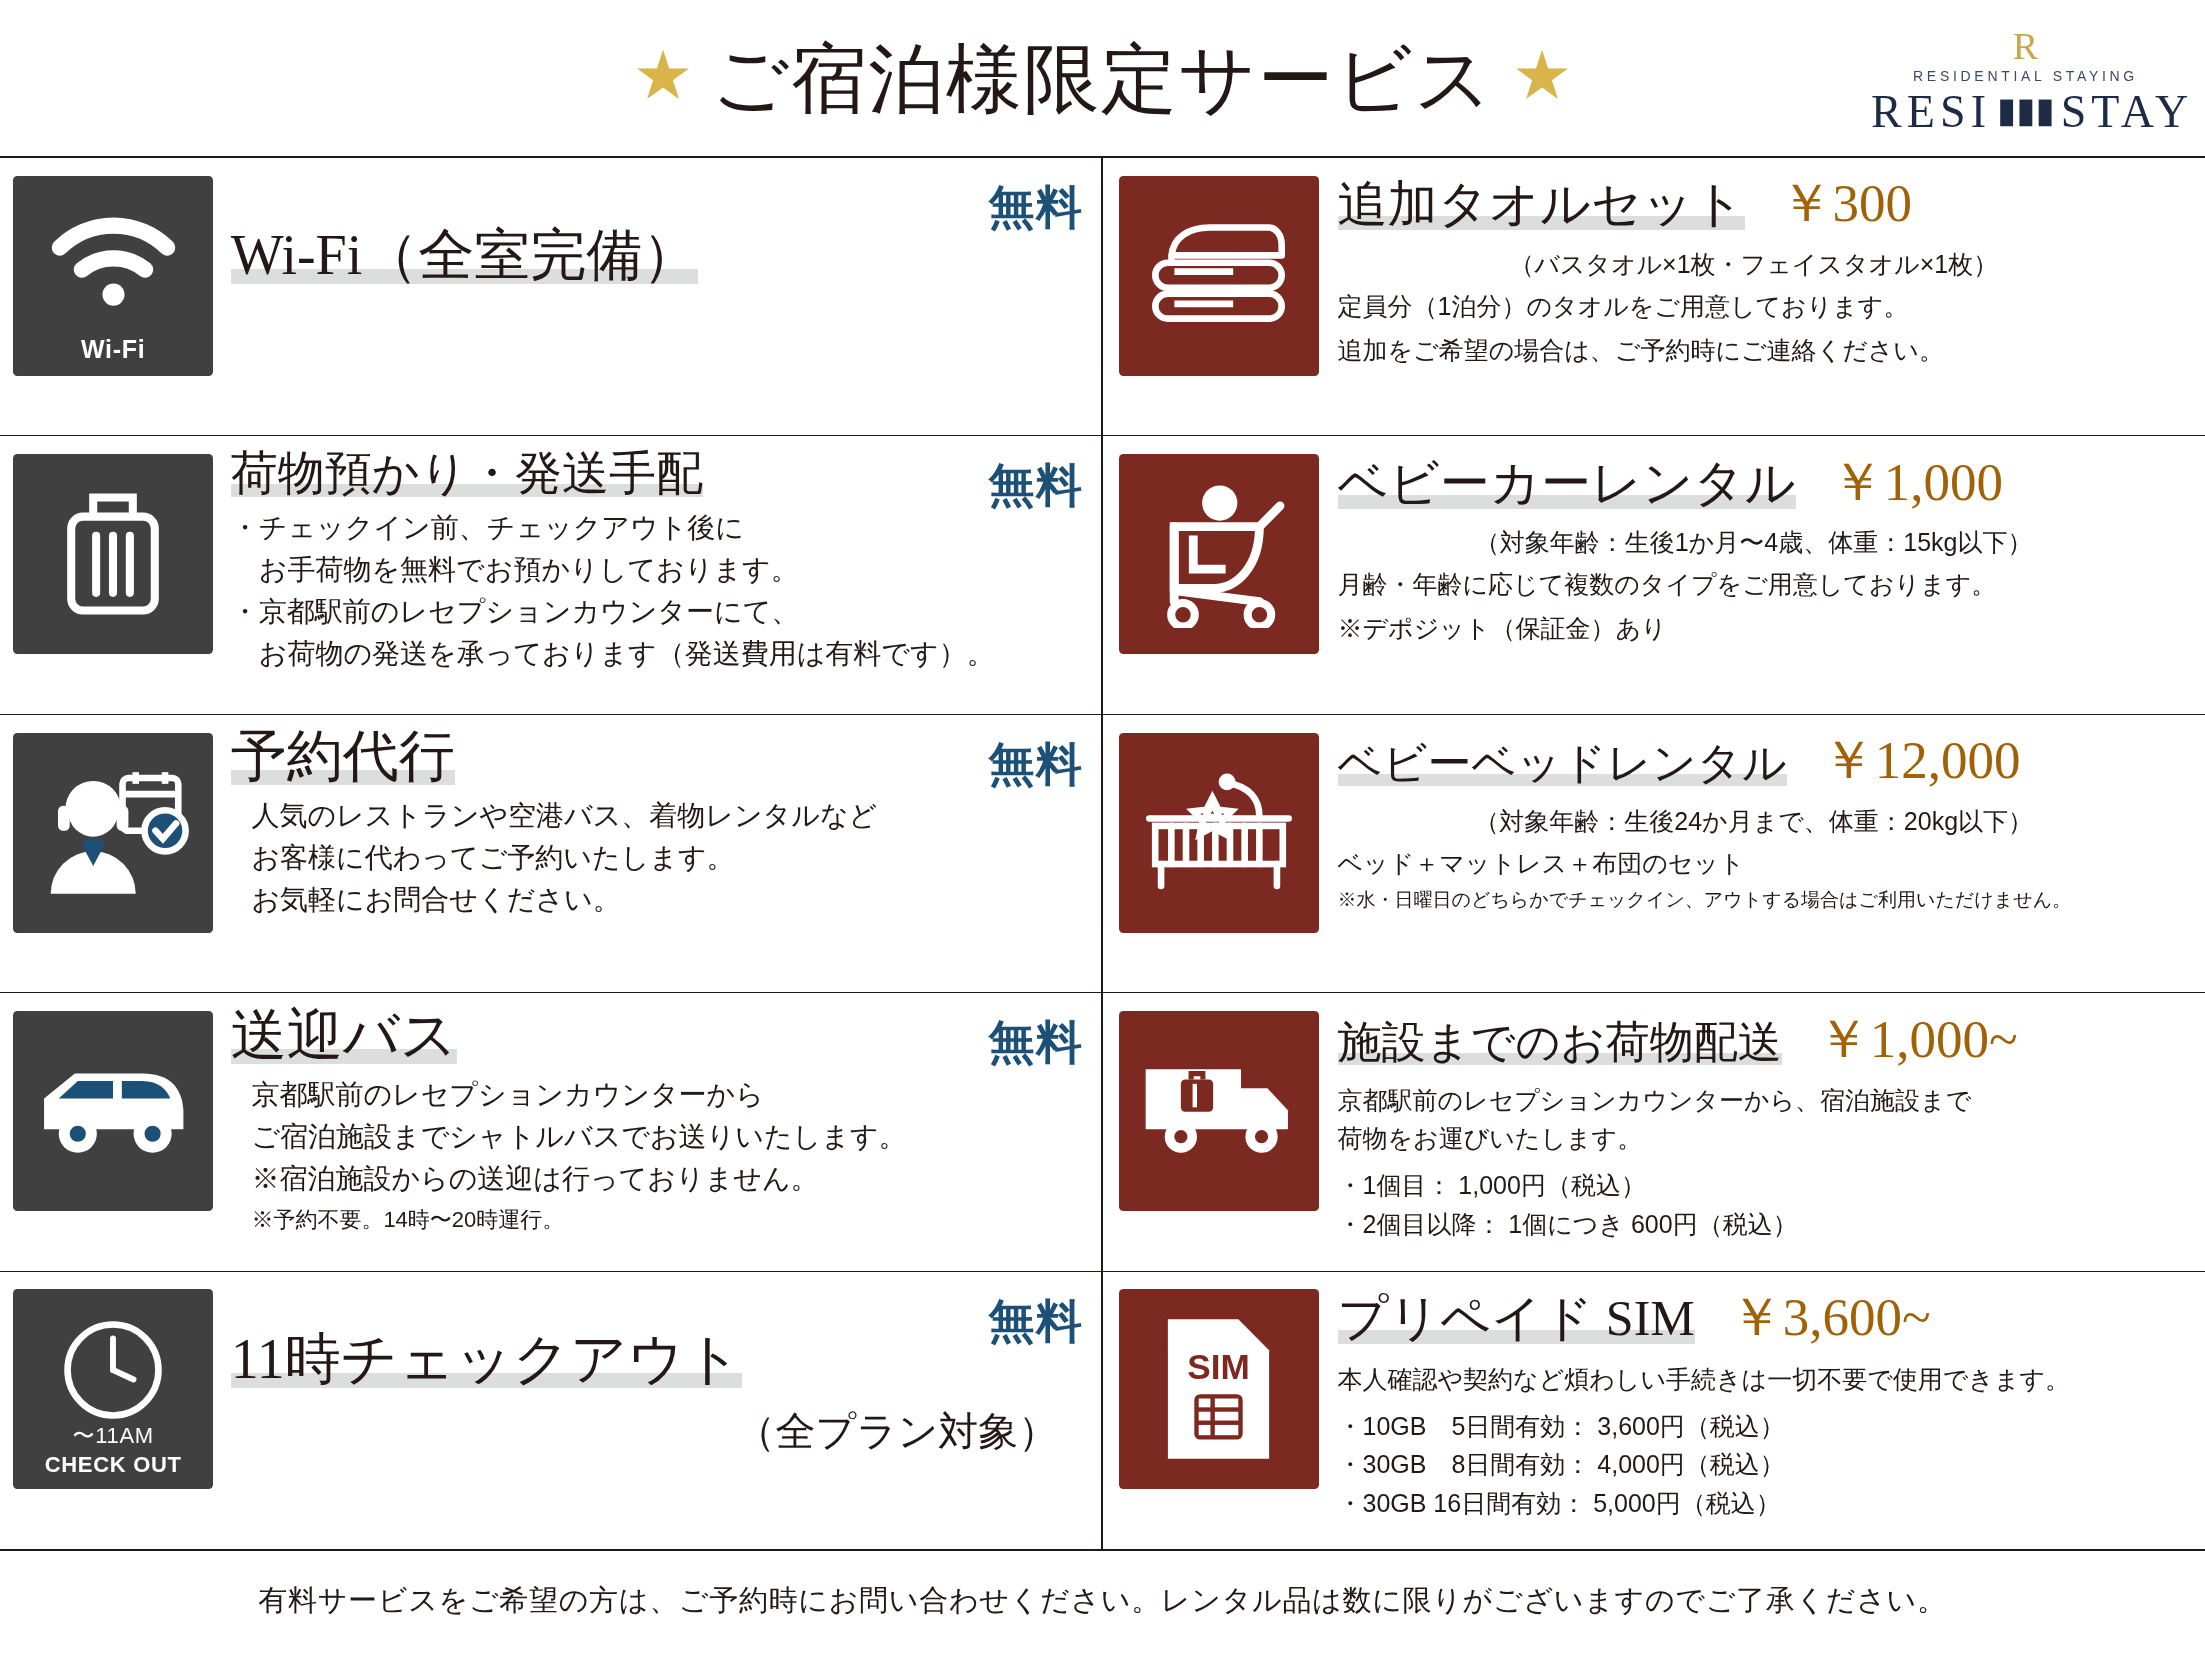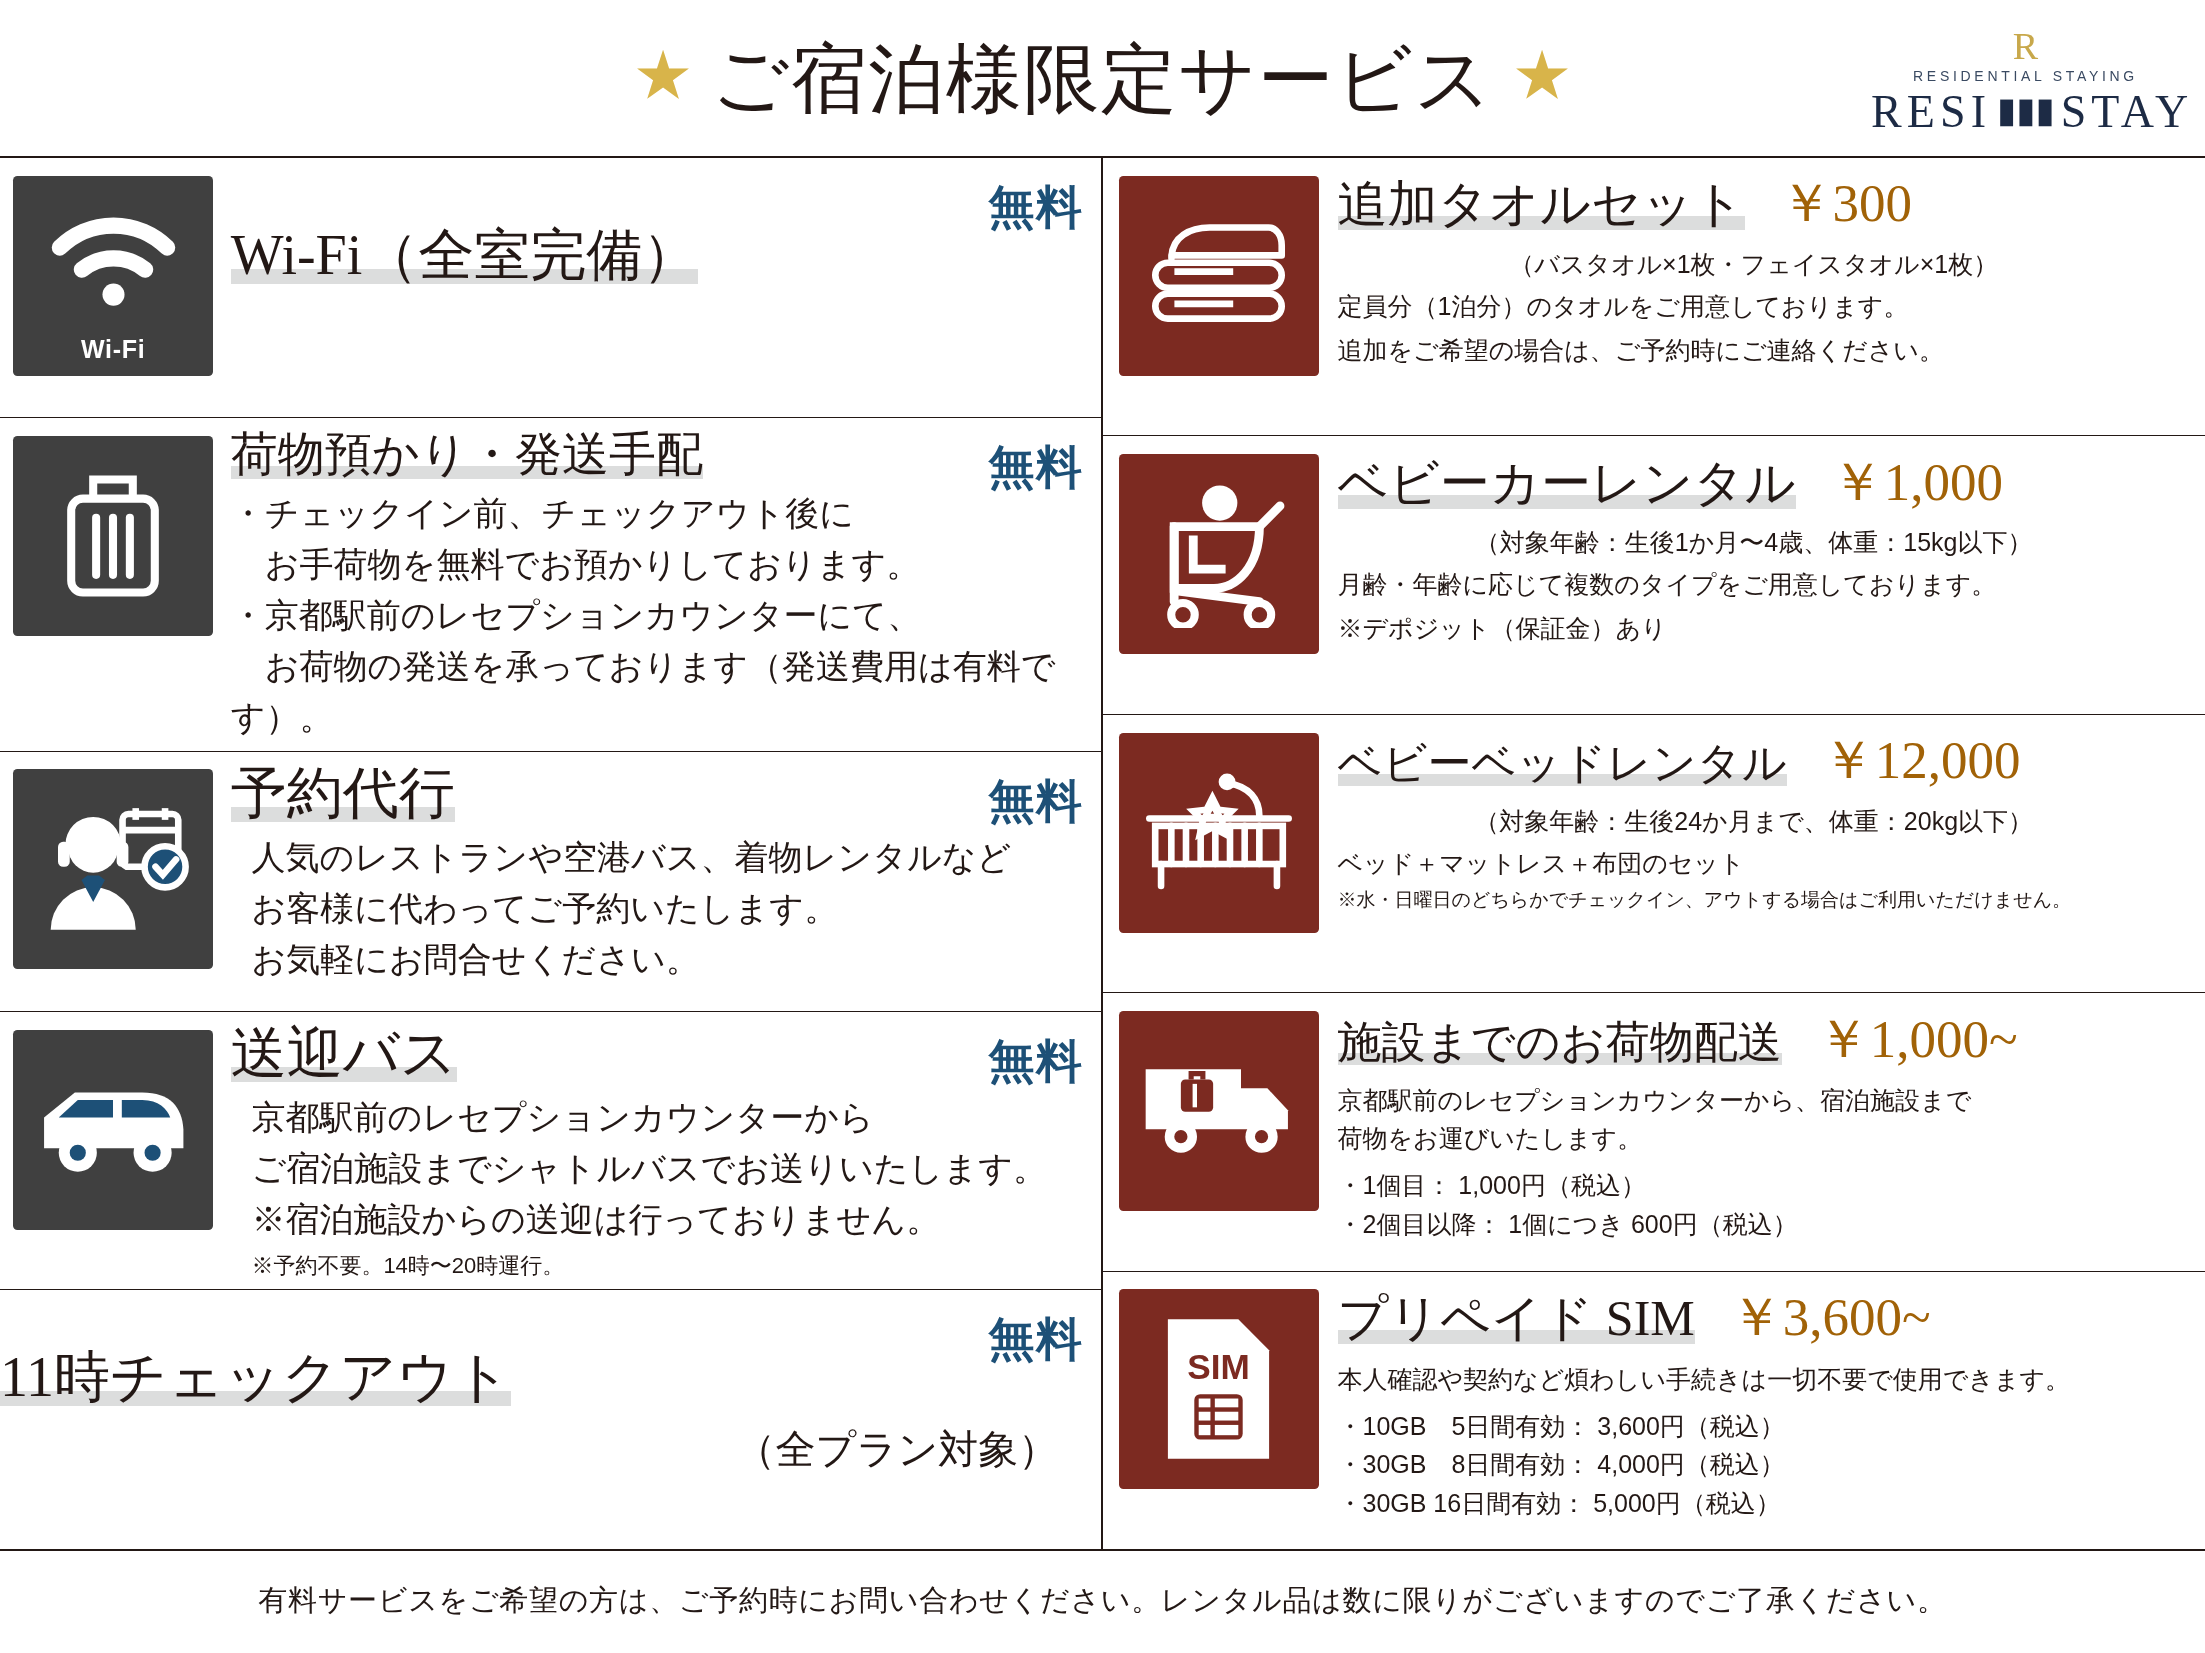--- a/index.html
+++ b/index.html
@@ -185,21 +185,21 @@
     position: absolute;
     right: 17px;
     top: 19px;
     font-family: "Liberation Serif", serif;
     font-weight: bold;
     font-size: 46px;
     color: #1d5077;
     letter-spacing: 1.5px;
   }
   .sub {
-    font-size: 34px;
+    font-size: 28px;
     line-height: 1.5;
     margin-top: 7.4px;
     color: #231815;
   }
   .sub.indent { padding-left: 20.6px; }
   .note {
     font-size: 25px;
     line-height: 1.52;
     margin-top: 6px;
     color: #231815;
@@ -387,20 +387,31 @@
               <span class="svc-name">送迎バス</span>
             </div>
             <div class="sub indent">京都駅前のレセプションカウンターから</div>
             <div class="sub indent" style="margin-top:0">ご宿泊施設までシャトルバスでお送りいたします。</div>
             <div class="sub indent" style="margin-top:0">※宿泊施設からの送迎は行っておりません。</div>
             <div class="tiny" style="padding-left:20.6px;font-size:22px">※予約不要。14時〜20時運行。</div>
           </div>
         </div>
 
         <div class="row last">
+          <div class="tile blue">
+            <div style="margin-top:-38px">
+              <svg width="110" height="110" viewBox="0 0 150 150">
+                <circle cx="75" cy="75" r="62" fill="none" stroke="#ffffff" stroke-width="9"></circle>
+                <line x1="75" y1="75" x2="75" y2="32" stroke="#ffffff" stroke-width="8" stroke-linecap="round"></line>
+                <line x1="75" y1="75" x2="103" y2="88" stroke="#ffffff" stroke-width="8" stroke-linecap="round"></line>
+              </svg>
+            </div>
+            <div class="tile-cap2">〜11AM</div>
+            <div class="tile-cap small">CHECK OUT</div>
+          </div>
           <div class="txt">
             <div class="free">無料</div>
             <div style="height:46px"></div>
             <div class="head-line">
               <span class="svc-name">11時チェックアウト</span>
             </div>
             <div class="center-sub">（全プラン対象）</div>
           </div>
         </div>
 

